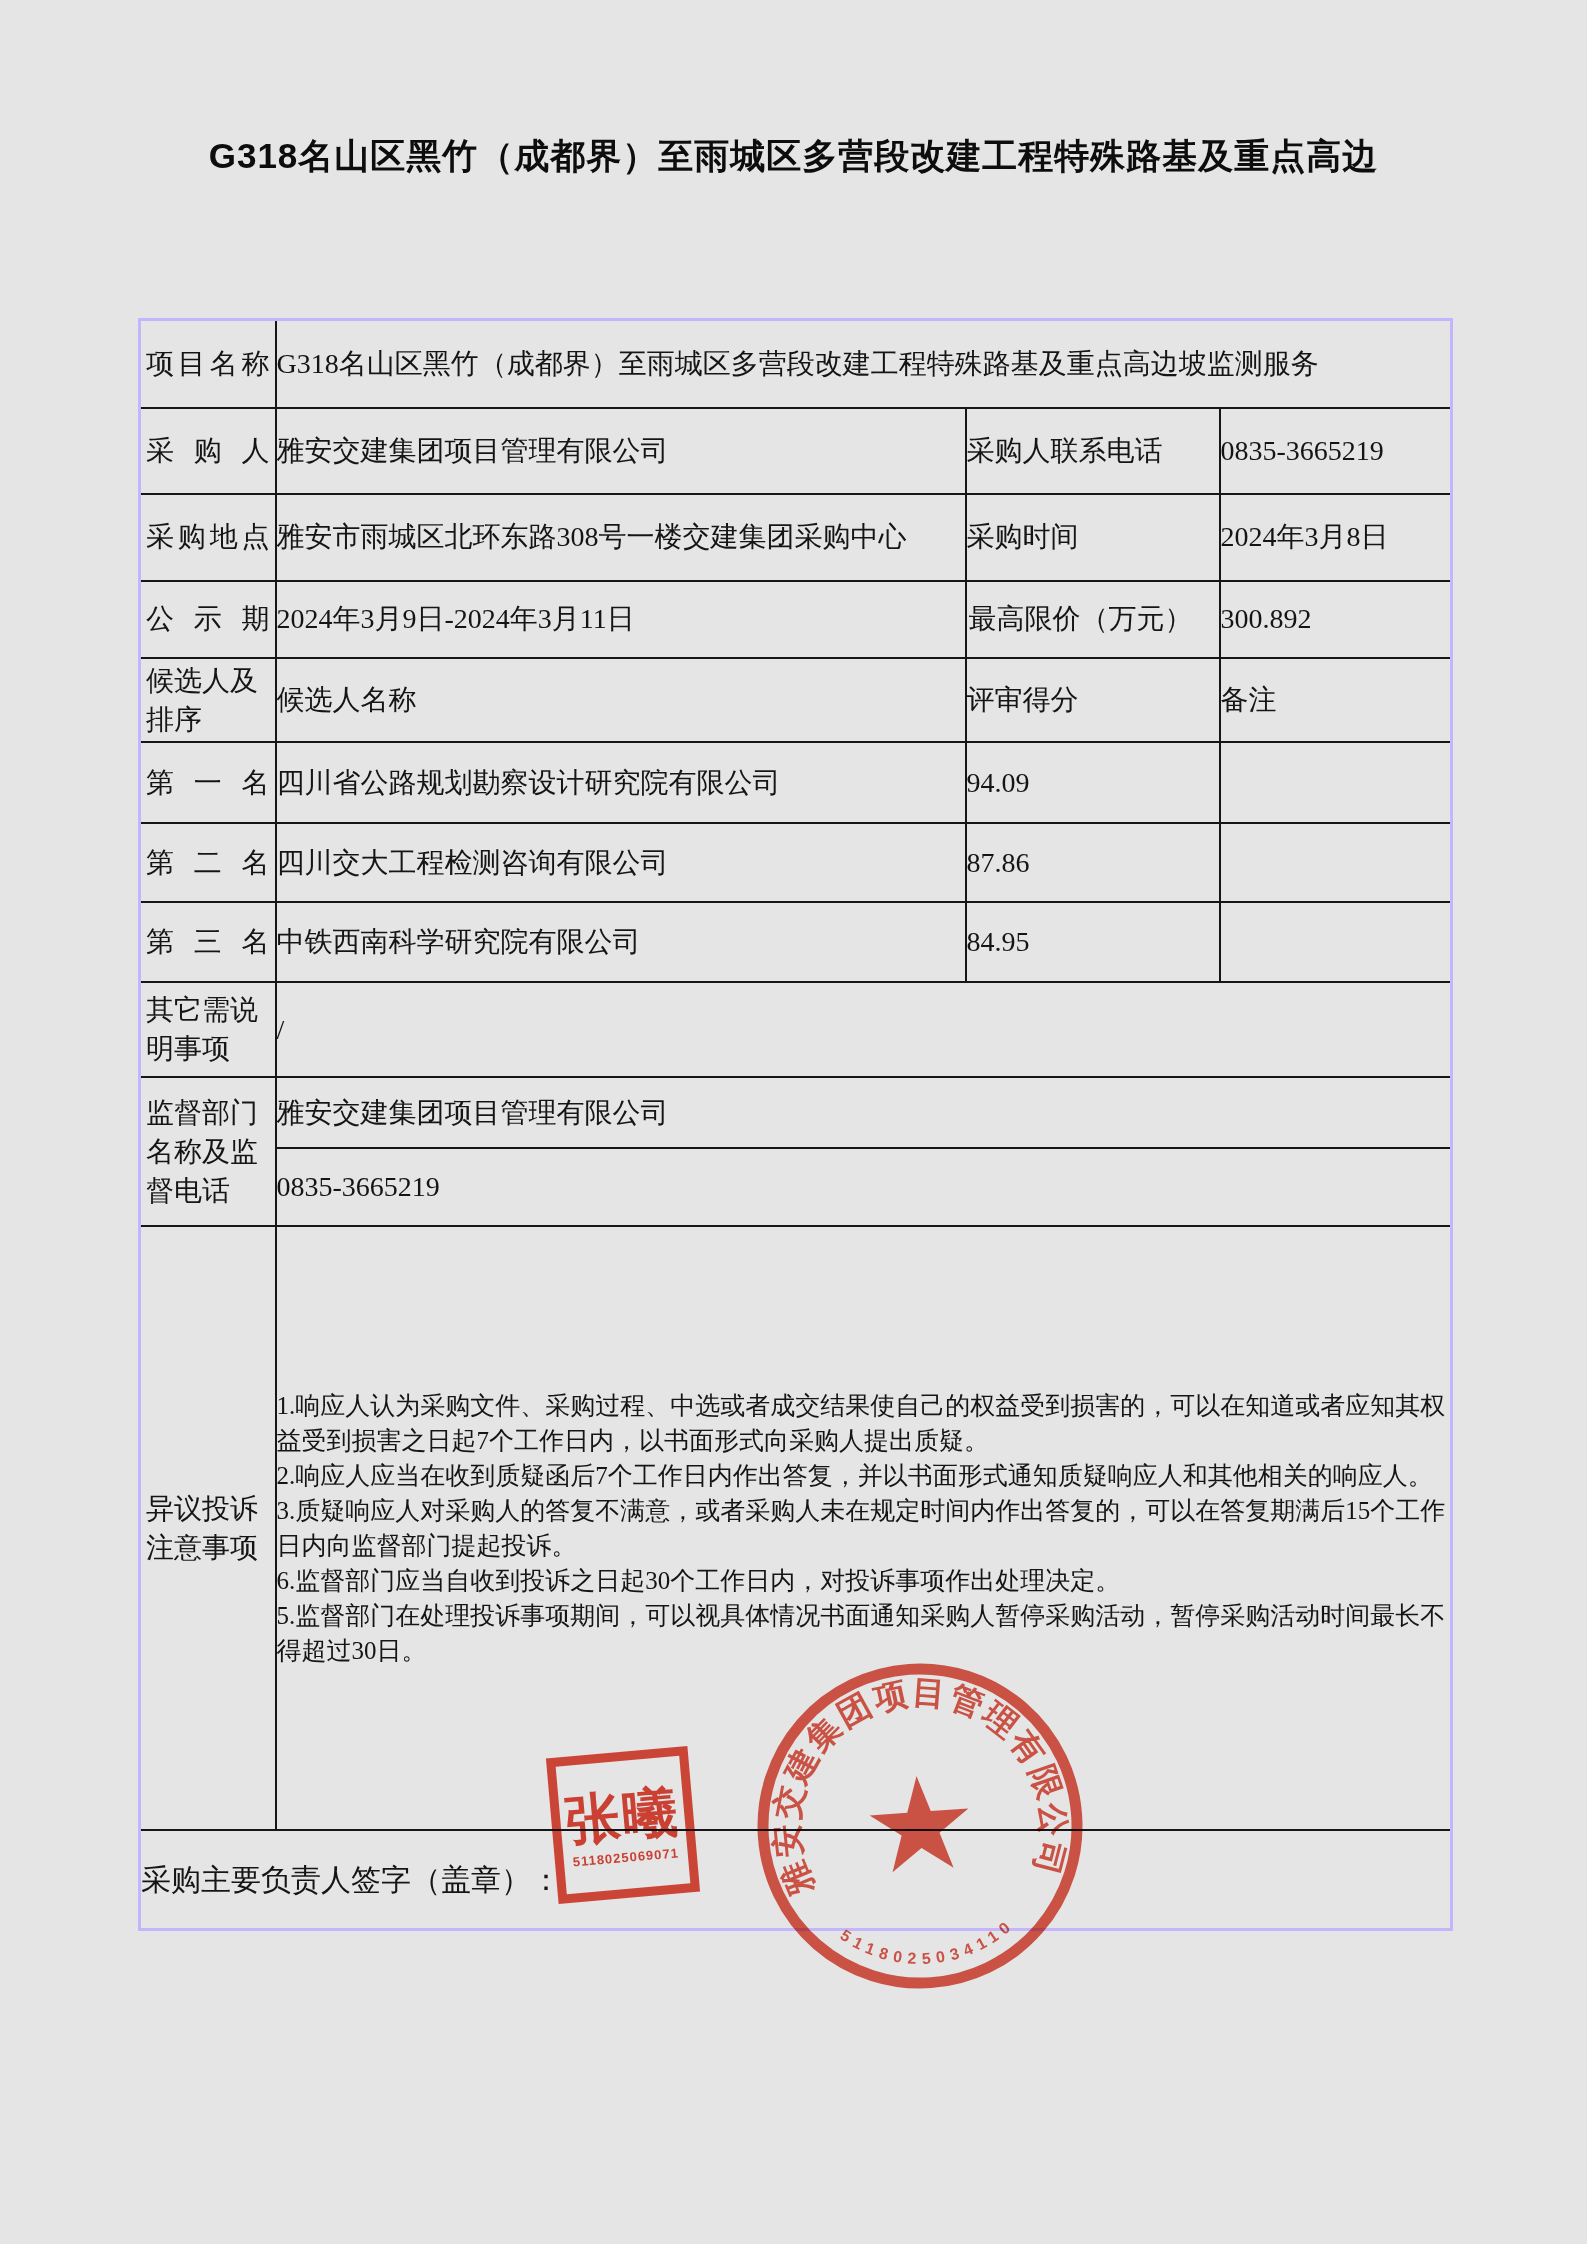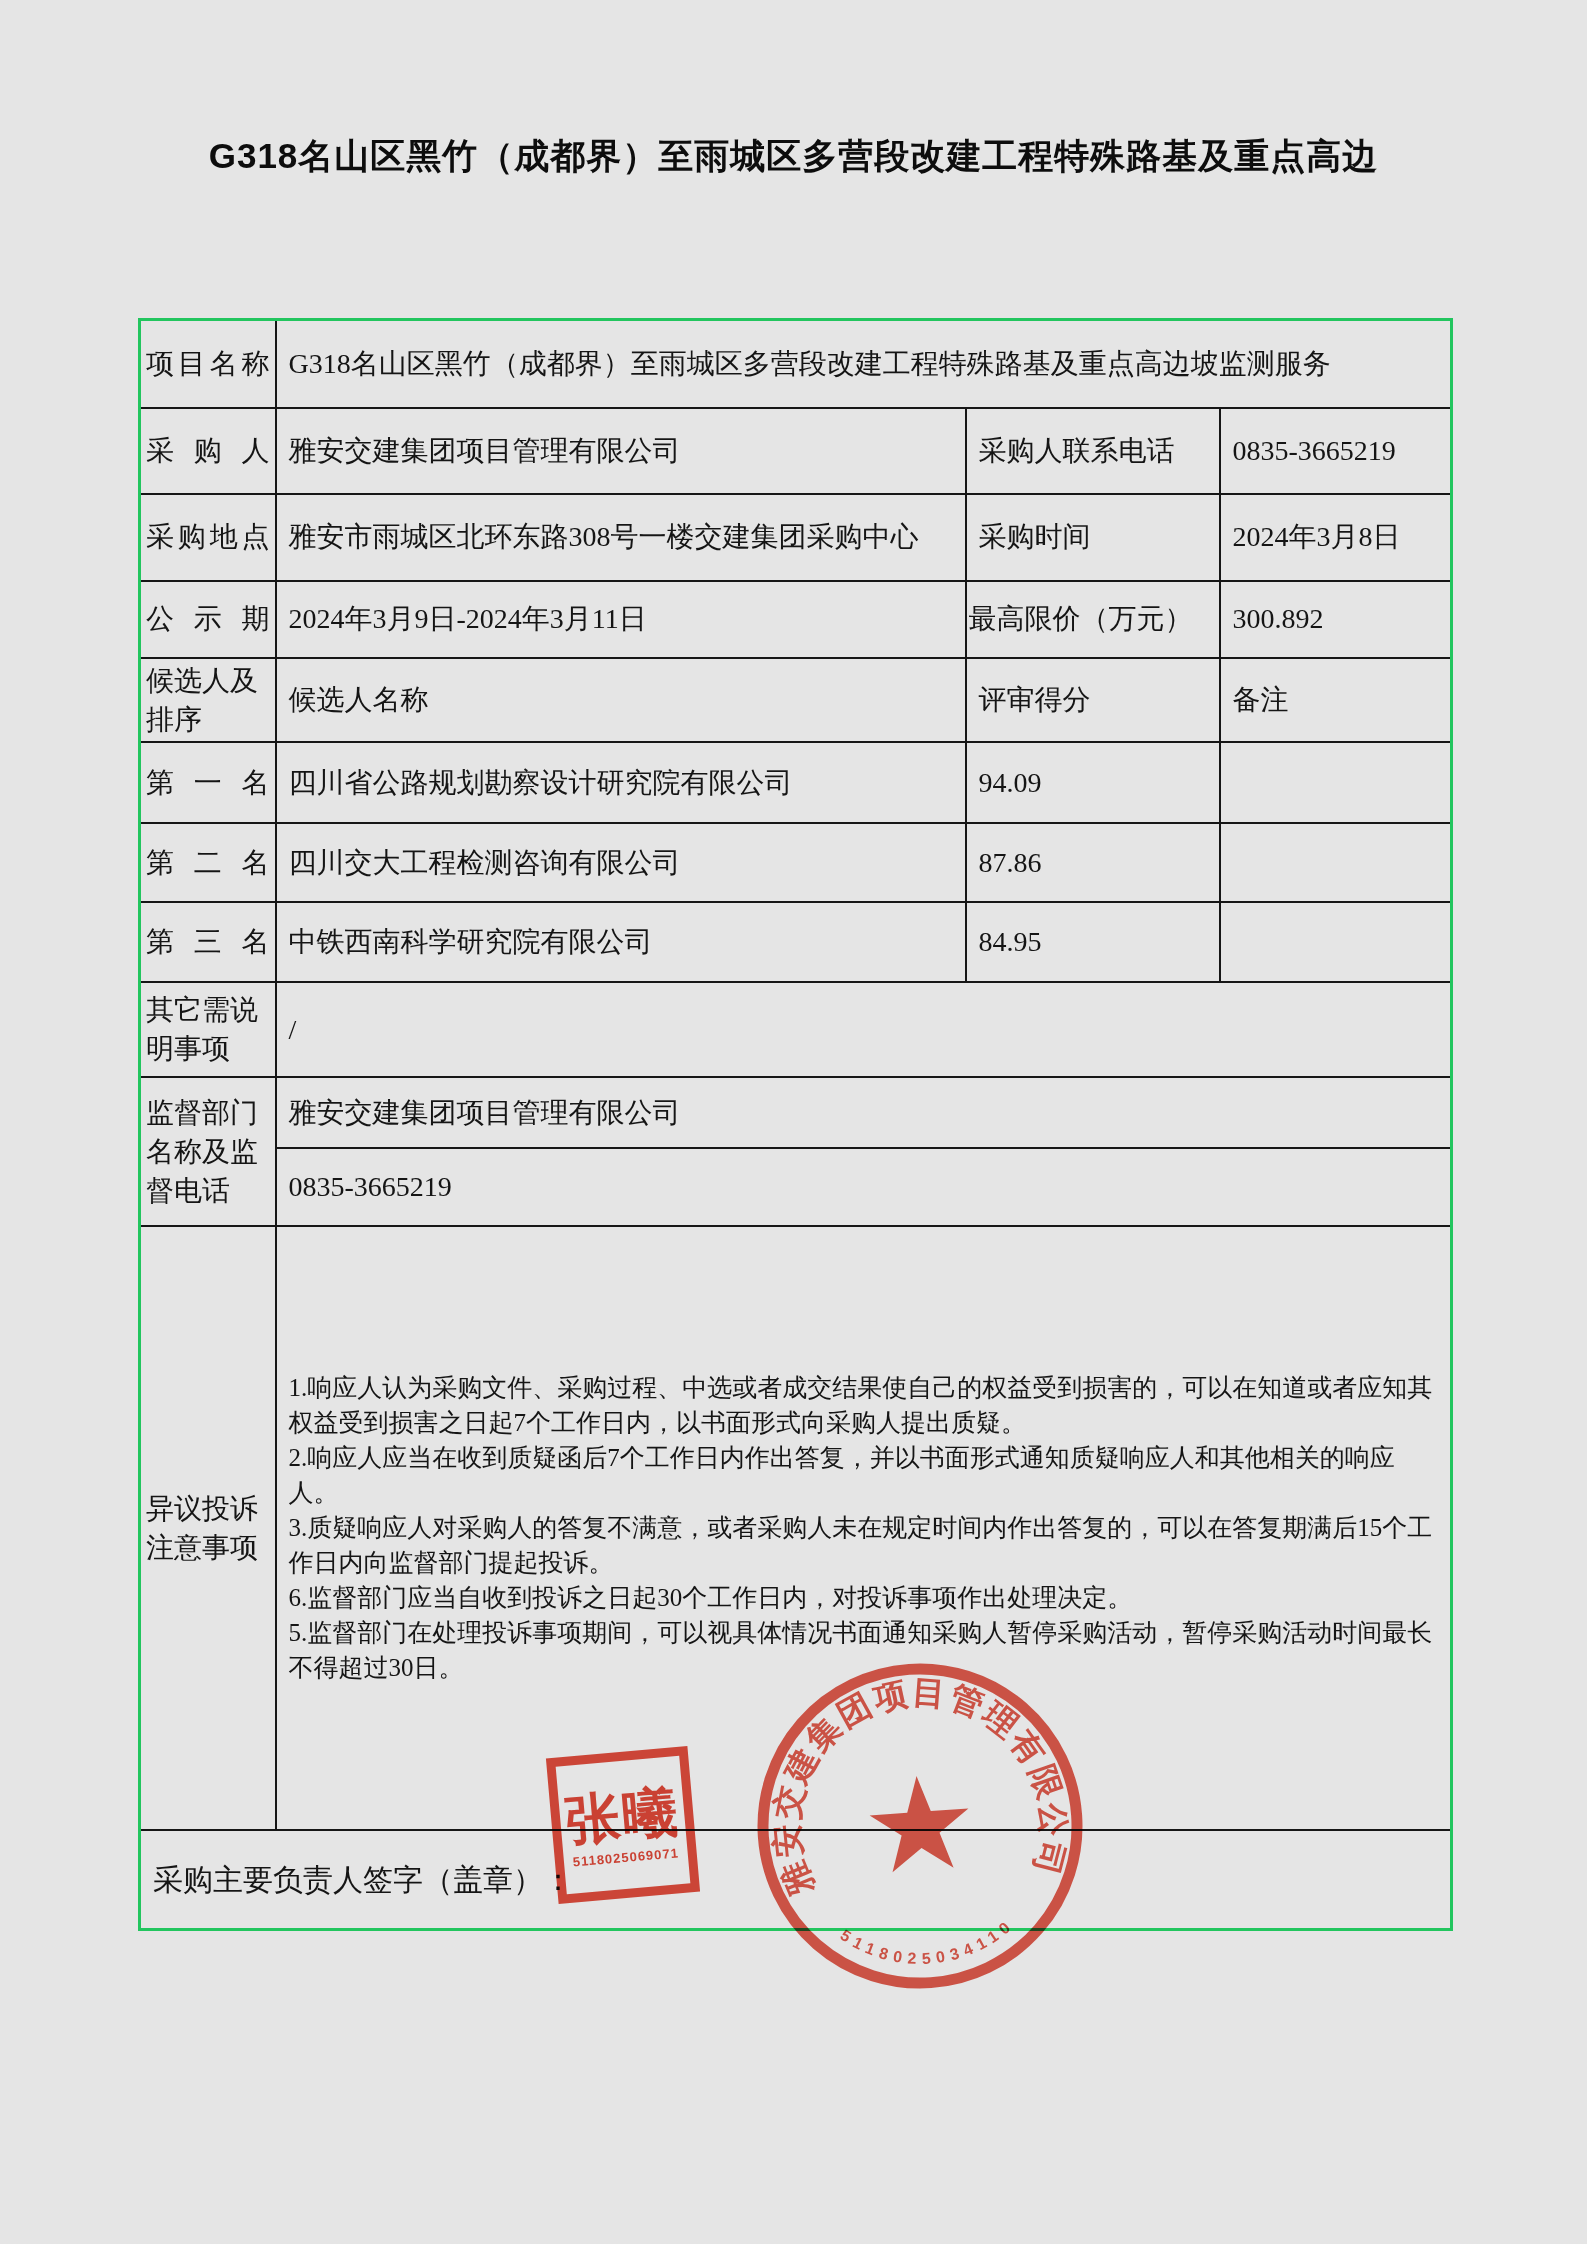--- a/index.html
+++ b/index.html
@@ -9,23 +9,23 @@
   }
   .title{
     position:absolute;top:128px;left:70px;right:70px;text-align:center;
     font-family:"Liberation Sans","DejaVu Sans",sans-serif;font-weight:700;
     font-size:35px;line-height:1.6;letter-spacing:1px;color:#0d0d0d;
   }
   table.doc{
     position:absolute;left:138px;top:318px;width:1312px;
     border-collapse:collapse;table-layout:fixed;font-size:28px;color:#151515;
   }
-  table.doc{border:3px solid #22c55e;}
+  table.doc{border:3px solid #c4b5fd;}
   .doc td{
-    border:2px solid #161616;padding:2px 12px;vertical-align:middle;
+    border:2px solid #161616;padding:2px 0;vertical-align:middle;
     word-break:break-all;line-height:1.4;
   }
   .doc td.lbl{padding:2px 5px;}
   .just{text-align:justify;text-align-last:justify;}
   .ctr{text-align:left;margin-left:14px;}
   .obj{padding:8px 10px 8px 14px;font-size:25px;line-height:1.62;}
   .obj .obj-item{margin:0;}
   .sig{font-size:30px;padding-left:10px;}
   
   .seal-square{

